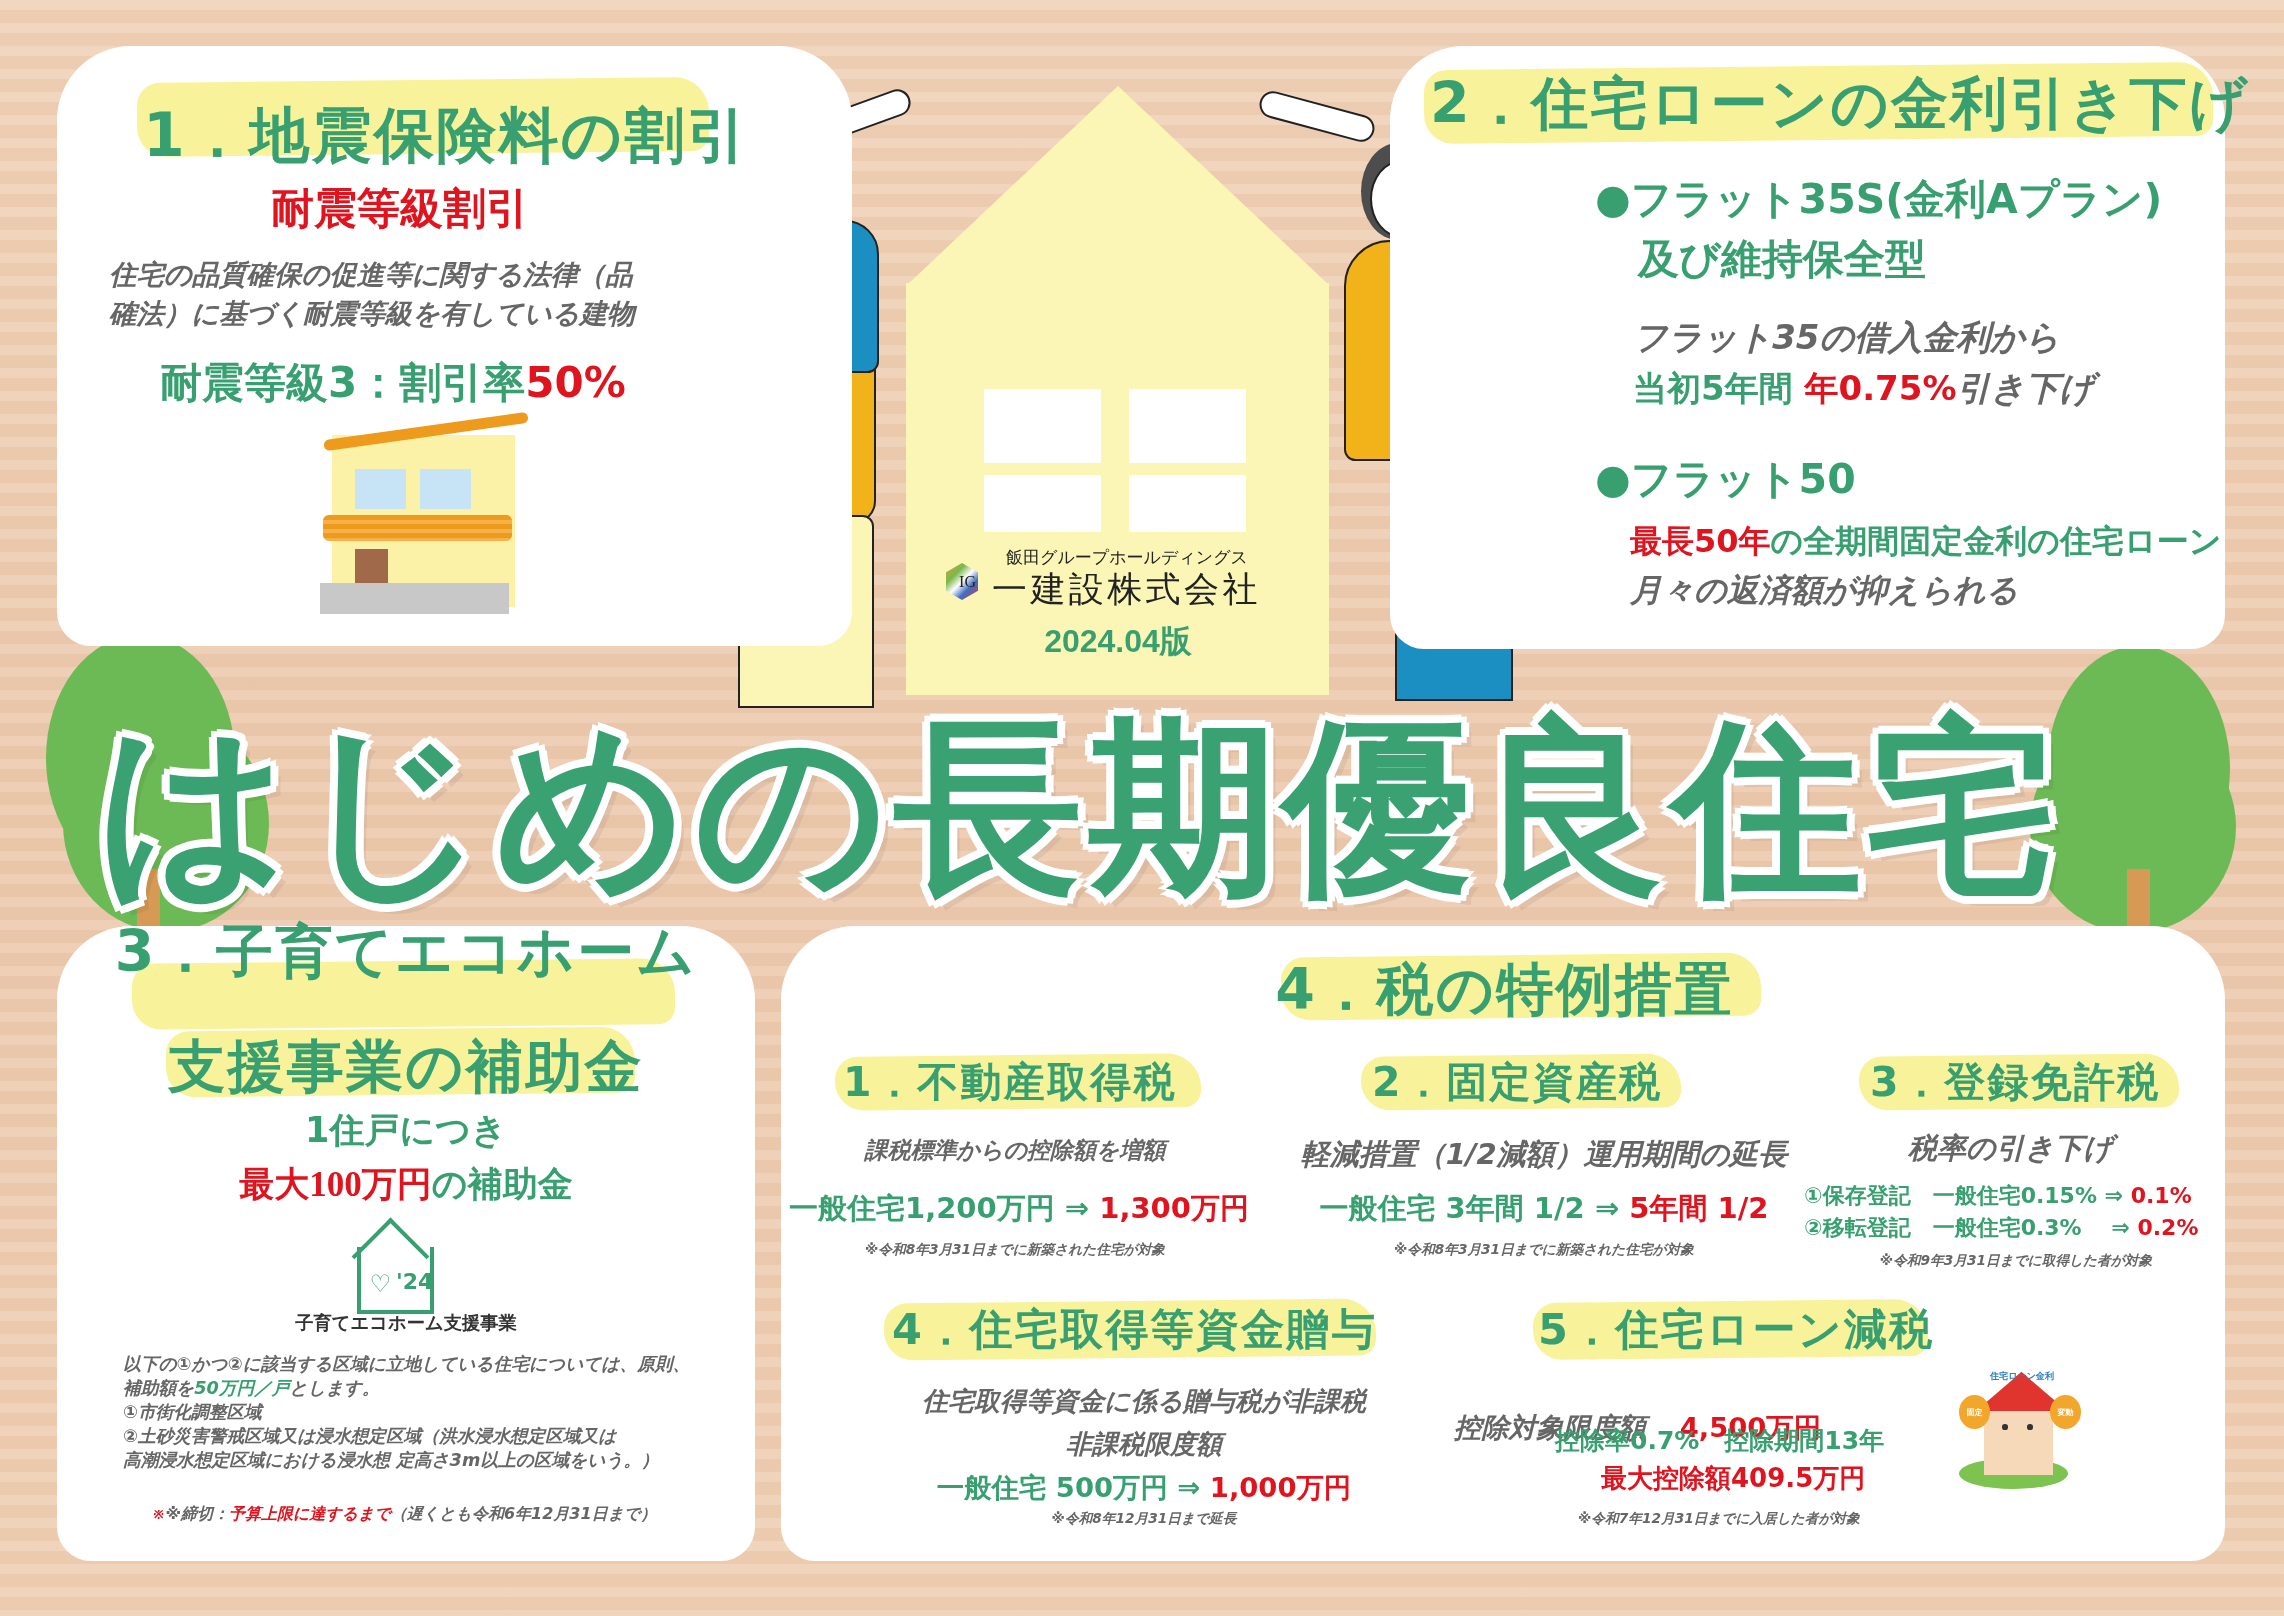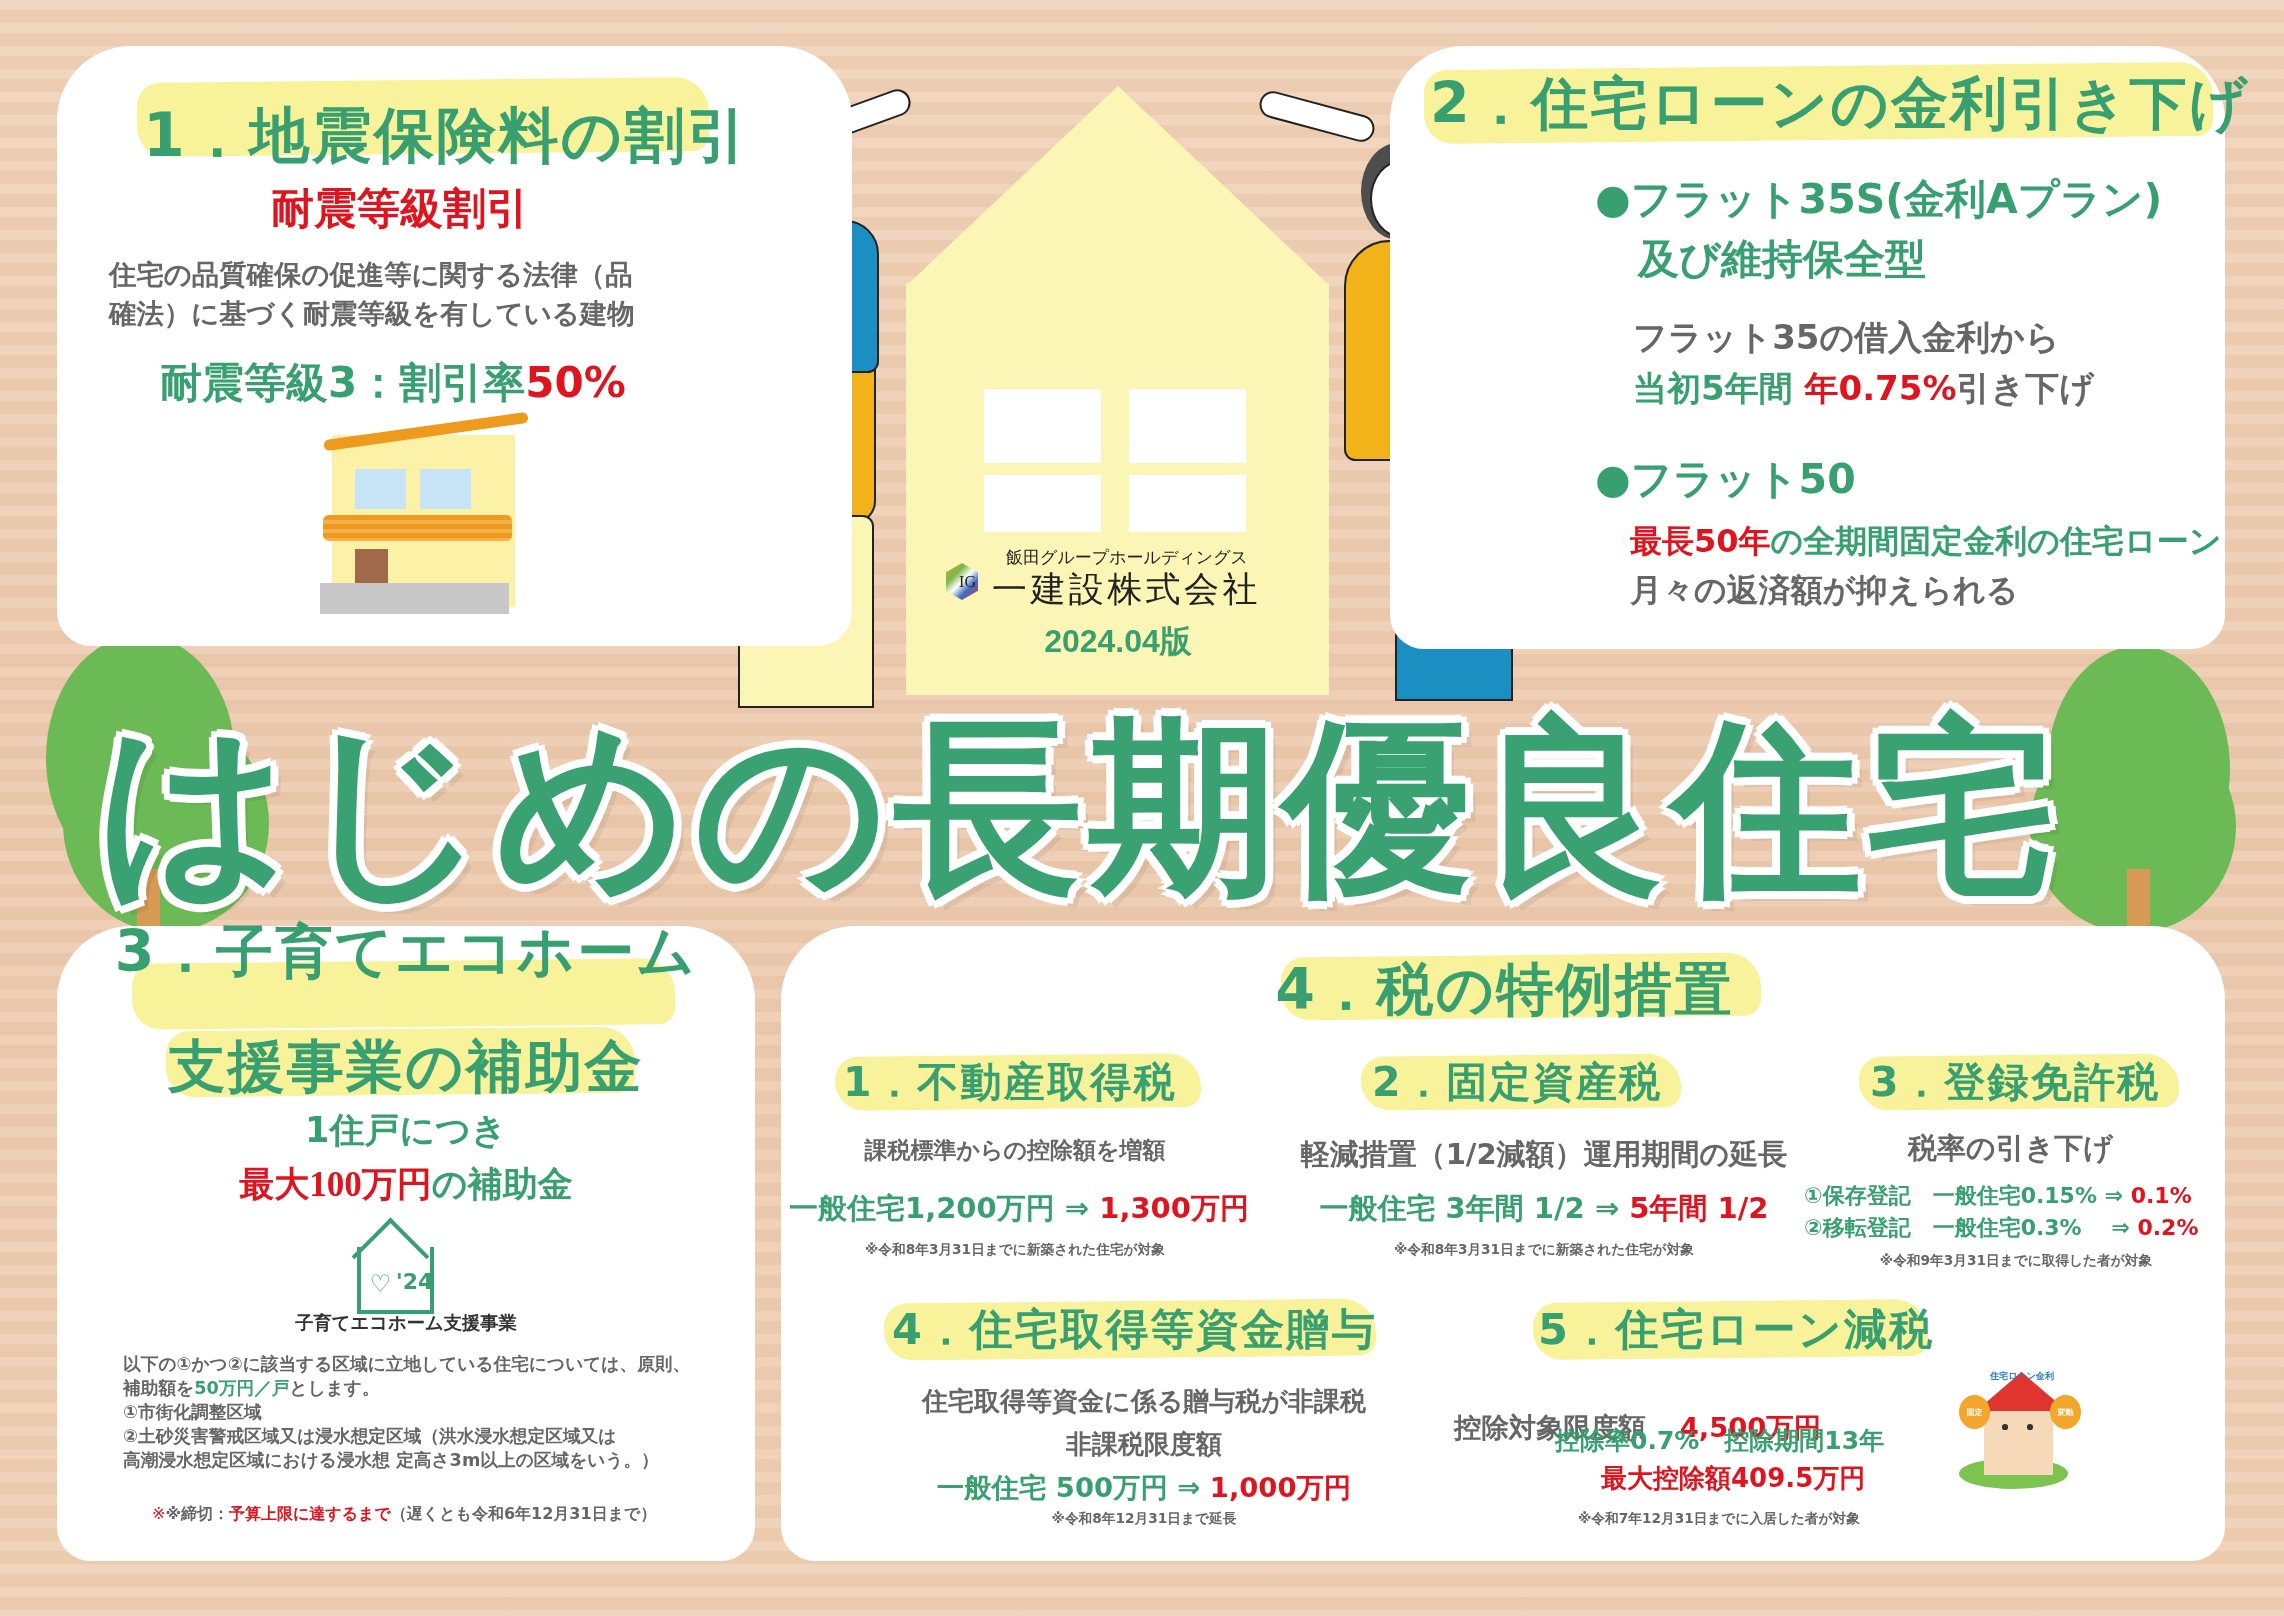--- a/index.html
+++ b/index.html
@@ -8,21 +8,21 @@
     font-family: "DejaVu Sans", "Liberation Sans", sans-serif;
     background:
       repeating-linear-gradient(180deg, rgba(255,255,255,0.10) 0px, rgba(255,255,255,0.10) 10.3px, rgba(200,150,110,0.08) 10.3px, rgba(200,150,110,0.08) 23px),
       linear-gradient(180deg, #f0d2b8 0%, #ecc9ad 50%, #efcfb4 100%);
   }
   .abs { position:absolute; }
   .panel { position:absolute; background:#ffffff; border-radius:74px; }
   .hl { position:absolute; background:#f8f39a; border-radius:23px 34px 17px 29px; transform:rotate(-0.6deg); }
   .green { color:#38a070; }
   .red { color:#e0141e; }
-  .gray { color:#666666; }
+  .gray { color:#666666;font-style:italic; }
   .dark { color:#333333; }
   .bold { font-weight:bold; }
   .center { text-align:center; }
   .h-title { font-weight:bold; color:#38a070; letter-spacing:2.3px; white-space:nowrap; }
   .line { white-space:nowrap; font-weight:bold; }
 
   
   .big-title {
     position:absolute; left:97px; top:683px; width:2093px; text-align:left;
     font-size:189px; font-weight:bold; color:#3aa172; letter-spacing:5.7px; white-space:nowrap;

